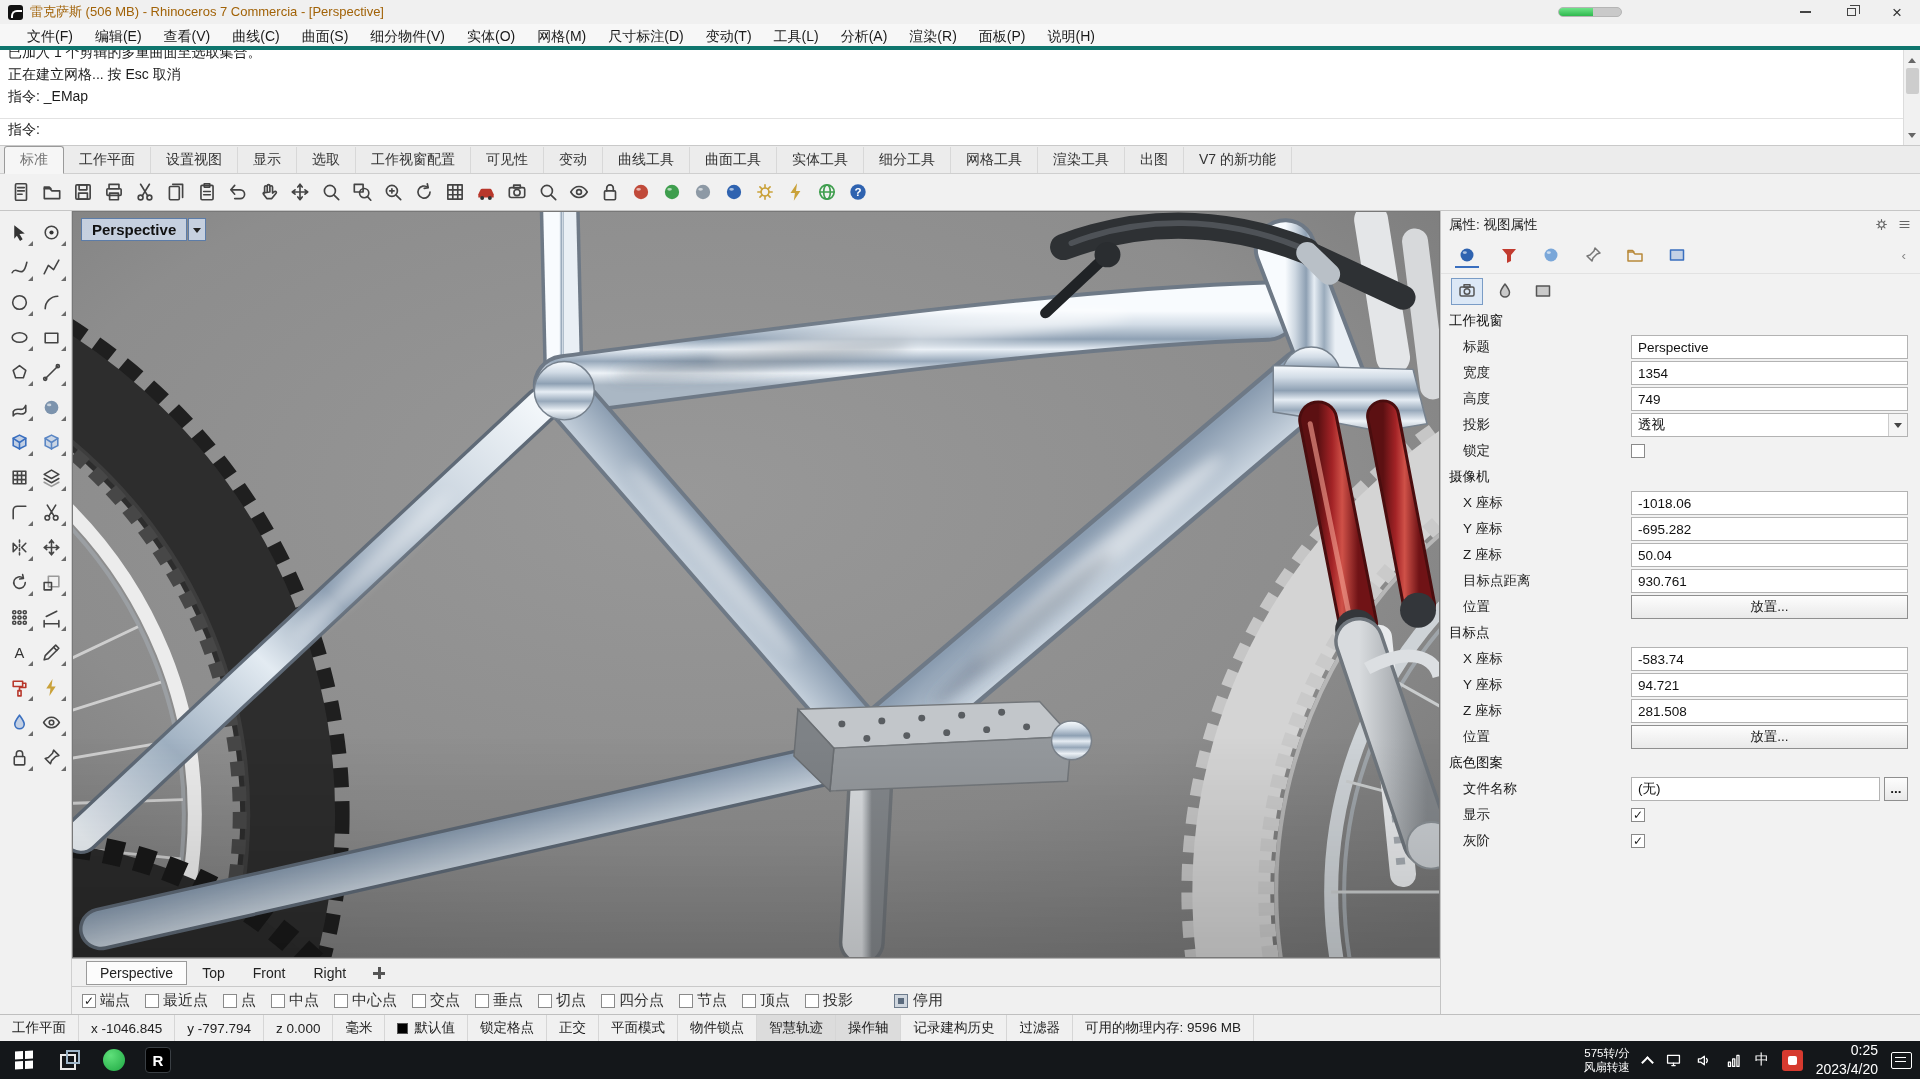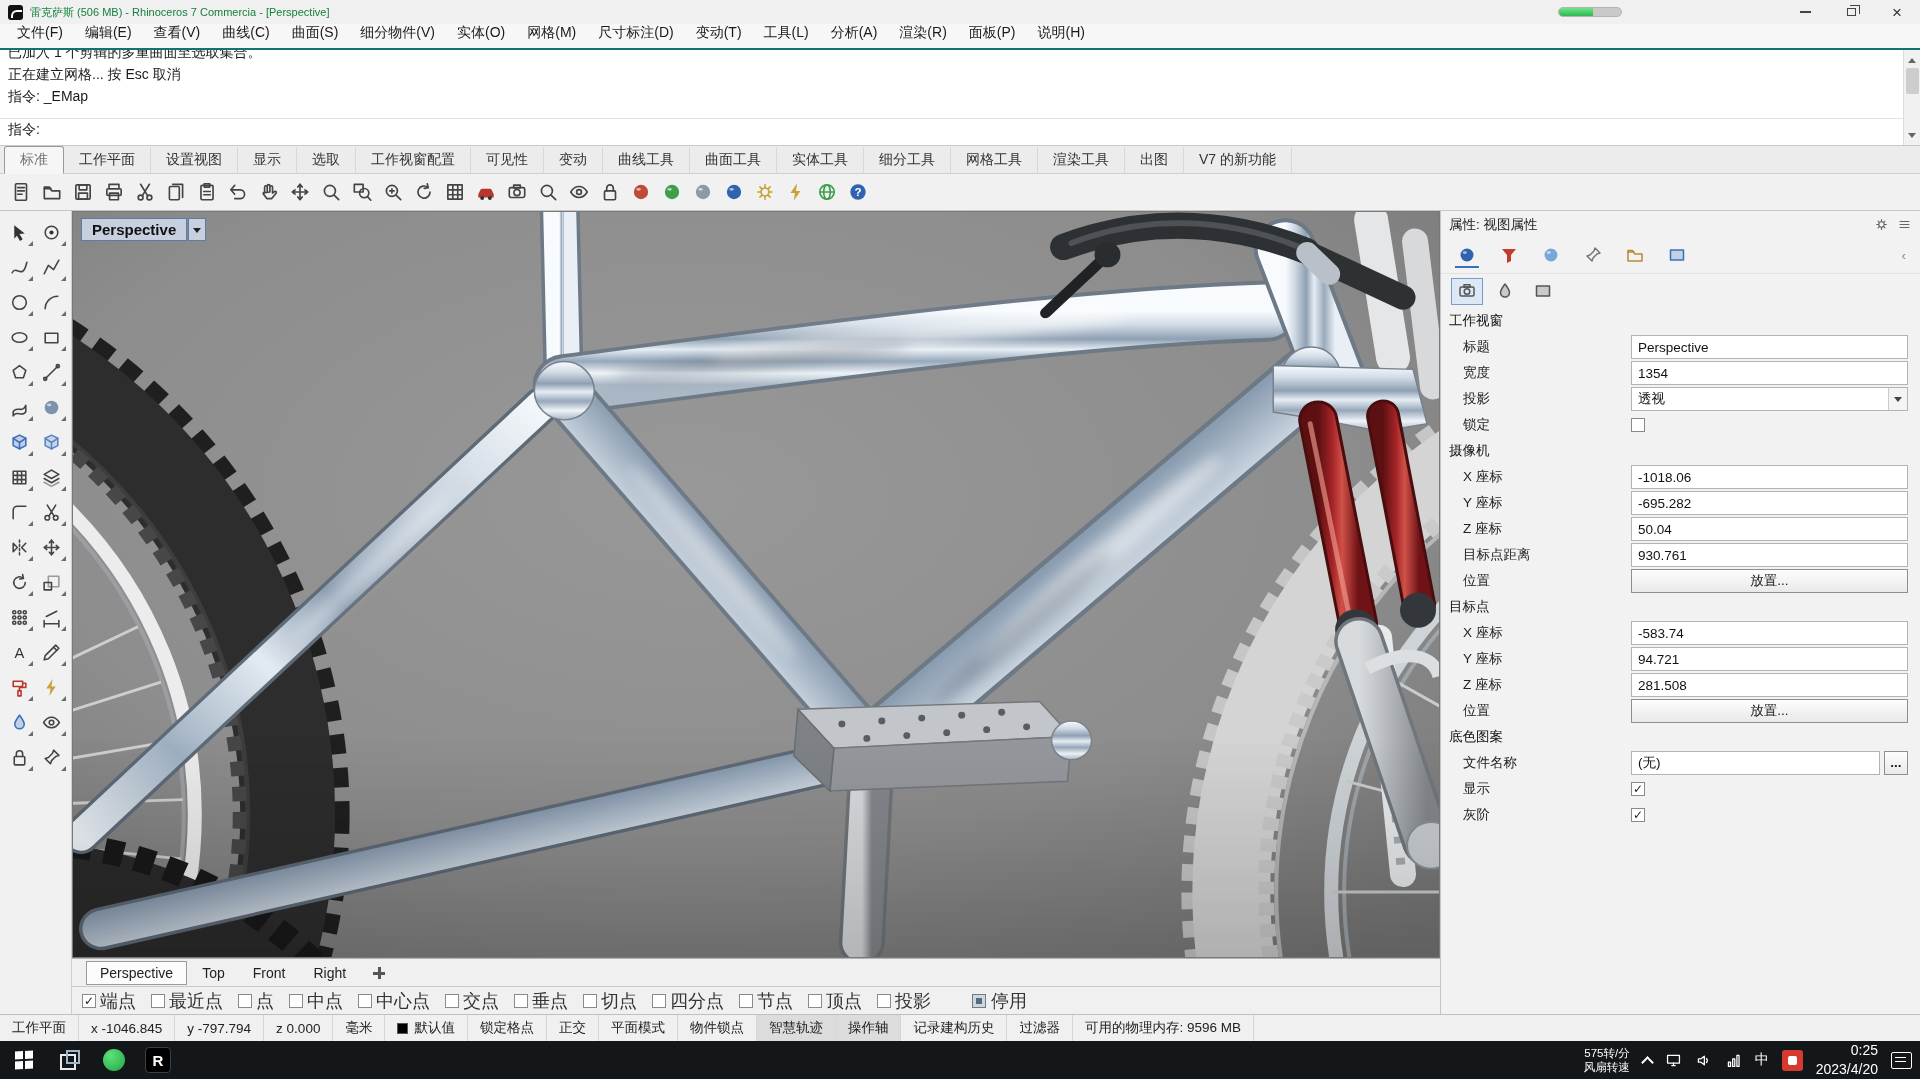--- a/index.html
+++ b/index.html
@@ -3,32 +3,32 @@
 <meta charset="utf-8">
 <style>
   *{box-sizing:border-box;margin:0;padding:0}
   html,body{width:1920px;height:1079px;overflow:hidden;font-family:"Liberation Sans","DejaVu Sans",sans-serif;font-size:14px;color:#1a1a1a;background:#f0f0f0}
   .app{display:flex;flex-direction:column;width:100%;height:100%}
 
   
   .titlebar{height:24px;flex:0 0 auto;background:#f0f0f0;display:flex;align-items:center;padding-left:8px;position:relative}
   .tb-icon{width:15px;height:15px;background:#111;border-radius:3px;margin-right:7px;position:relative;flex:0 0 auto}
   .tb-icon::after{content:"";position:absolute;left:3px;top:5px;width:9px;height:6px;border:2px solid #fff;border-bottom:none;border-right:none;border-top-left-radius:6px}
-  .tb-title{font-size:11px;color:#15803d;white-space:nowrap}
+  .tb-title{font-size:13px;color:#a16207;white-space:nowrap}
   .tb-progress{position:absolute;right:298px;top:7px;width:64px;height:10px;border-radius:5px;background:#c9c9c9;overflow:hidden;border:1px solid #b5b5b5}
   .tb-progress i{display:block;height:100%;width:55%;background:linear-gradient(#6fe489,#2fb84e)}
   .tb-controls{margin-left:auto;display:flex;height:100%}
   .tb-btn{width:46px;height:100%;display:flex;align-items:center;justify-content:center;color:#333}
   .g-min{width:11px;border-bottom:2px solid #444}
   .g-max{width:9px;height:8px;border:1.5px solid #444;position:relative;background:#f0f0f0}
   .g-max::before{content:"";position:absolute;left:2px;top:-4px;width:9px;height:8px;border:1.5px solid #444;border-bottom:none;border-left:none}
   .g-close{font-size:17px;line-height:1;color:#333}
 
   
-  .menubar{height:26px;flex:0 0 auto;background:#f7f7f7;display:flex;align-items:flex-start;padding-left:6px;border-bottom:2px solid #0f766e}
+  .menubar{height:26px;flex:0 0 auto;background:#f7f7f7;display:flex;align-items:flex-end;padding-left:16px;border-bottom:4px solid #0f766e}
   .menu-item{padding:0 11px;white-space:nowrap}
 
   
   .cmdarea{height:96px;flex:0 0 auto;background:#fff;position:relative;border-bottom:1px solid #c9c9c9}
   .cmd-hist{height:68px;overflow:hidden;padding:0 8px;line-height:22px}
   .cmd-hist .cut{margin-top:-9px;display:block}
   .cmd-prompt{height:22px;border-top:1px solid #e2e2e2;display:flex;align-items:center;padding:0 8px}
   .cmd-scroll{position:absolute;right:0;top:0;width:17px;height:100%;background:#f1f1f1;border-left:1px solid #dcdcdc}
   .sc-up,.sc-dn{position:absolute;left:0;width:100%;height:16px;display:flex;align-items:center;justify-content:center}
   .sc-up{top:0}.sc-dn{bottom:0}
@@ -61,21 +61,21 @@
   .vp-drop{width:18px;background:rgba(203,214,230,.92);border:1px solid #5c7ca8;margin-left:1px;display:flex;align-items:center;justify-content:center}
   .caret{width:0;height:0;border:4px solid transparent;border-top:5px solid #222;margin-top:5px}
 
   .vtabs{height:28px;flex:0 0 auto;background:#f0f0f0;border-top:1px solid #b3b3b3;display:flex;align-items:center;padding-left:14px;gap:2px}
   .vtab{padding:3px 13px;color:#222;white-space:nowrap}
   .vtab.active{background:#fcfcfc;border:1px solid #9a9a9a}
   .vplus{width:16px;height:16px;position:relative;margin-left:10px}
   .vplus::before{content:"";position:absolute;left:7px;top:2px;width:3px;height:12px;background:#555}
   .vplus::after{content:"";position:absolute;left:2px;top:7px;width:12px;height:3px;background:#555}
 
-  .osnap{height:28px;flex:0 0 auto;background:#f0f0f0;border-top:1px solid #c9c9c9;display:flex;align-items:center;padding-left:10px;gap:15px;font-size:18px;color:#333}
+  .osnap{height:28px;flex:0 0 auto;background:#f0f0f0;border-top:1px solid #c9c9c9;display:flex;align-items:center;padding-left:10px;gap:15px;font-size:15px;color:#333}
   .oitem{display:flex;align-items:center;gap:4px;white-space:nowrap}
   .cbx{width:14px;height:14px;background:#fff;border:1px solid #8a8a8a;display:flex;align-items:center;justify-content:center;font-size:12px;line-height:1;color:#222;flex:0 0 auto}
   .cbx.checked::after{content:"✓"}
   .osnap-disable{margin-left:26px;display:flex;align-items:center;gap:5px}
   .dis-icon{width:14px;height:14px;background:#cfd6de;border:1px solid #6d7b8c;position:relative}
   .dis-icon::after{content:"";position:absolute;inset:3px;background:#5a6a7d}
 
   
   .rpanel{width:480px;flex:0 0 auto;background:#f2f2f2;border-left:1px solid #c4c4c4;display:flex;flex-direction:column;font-size:13.5px}
   .rp-header{height:27px;display:flex;align-items:center;padding:0 8px;color:#222}
@@ -892,20 +892,24 @@
           <div class="psec-title">工作视窗</div>
           <div class="prow">
             <span class="plabel">标题</span>
             <div class="pfield">Perspective</div>
           </div>
           <div class="prow">
             <span class="plabel">宽度</span>
             <div class="pfield">1354</div>
           </div>
           <div class="prow">
+            <span class="plabel">高度</span>
+            <div class="pfield">749</div>
+          </div>
+          <div class="prow">
             <span class="plabel">投影</span>
             <div class="pfield">
               <span>透视</span>
               <span class="psel-btn">
                 <span class="caret"></span>
               </span>
             </div>
           </div>
           <div class="prow">
             <span class="plabel">锁定</span>

